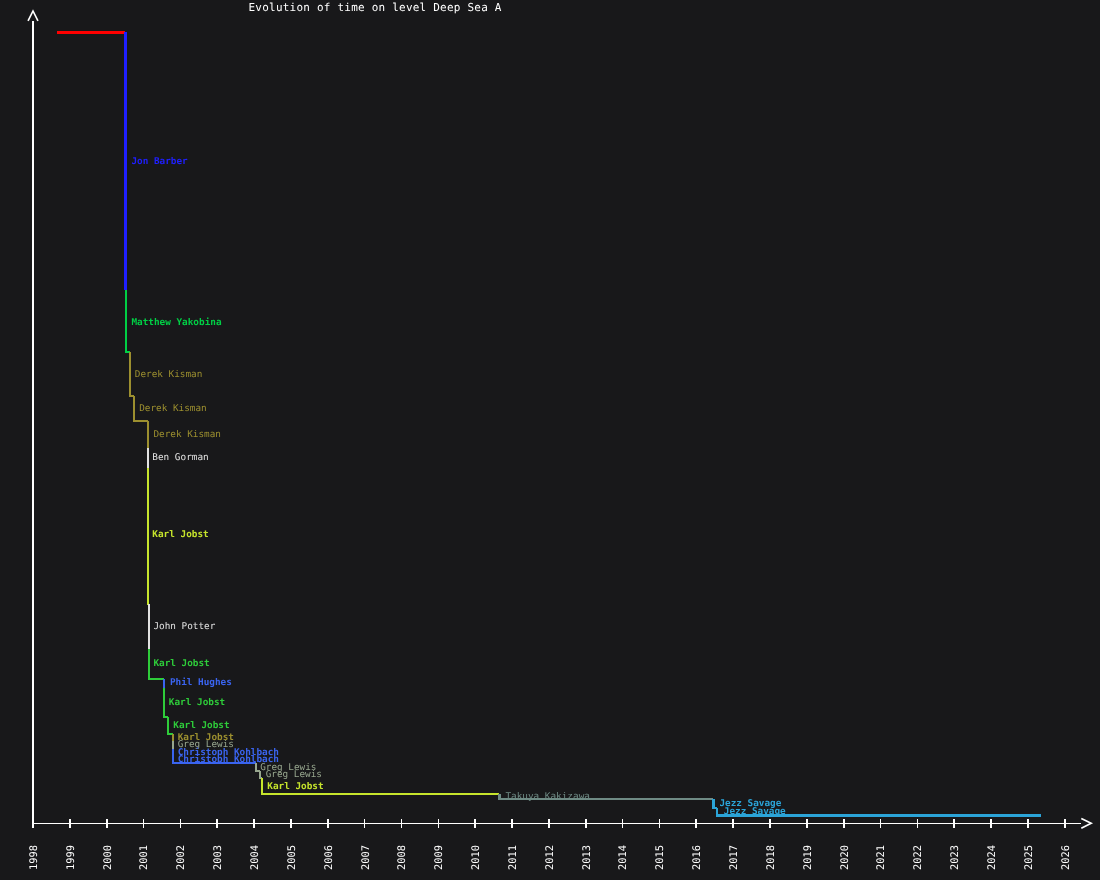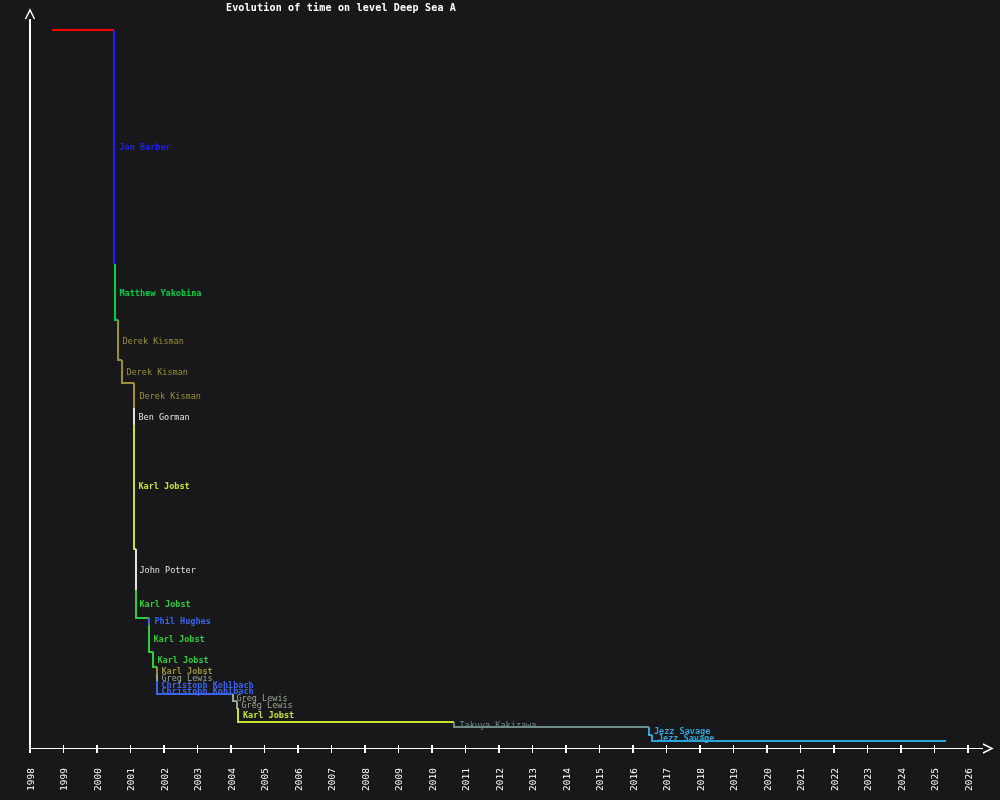--- a/index.html
+++ b/index.html
@@ -5,21 +5,21 @@
   html,body{margin:0;padding:0;}
   body{
     width:1000px;height:800px;
     background:#18181a;
     font-family:"DejaVu Sans Mono","Liberation Mono",monospace;
     overflow:hidden;position:relative;
   }
   .stage{position:absolute;inset:0;width:1000px;height:800px;}
   .chart-title{
     position:absolute;top:2px;left:341px;transform:translateX(-50%);
-    color:#ffffff;font-size:10px;letter-spacing:0.2px;white-space:nowrap;font-weight:bold;
+    color:#ffffff;font-size:10px;letter-spacing:0.2px;white-space:nowrap;
   }
   svg{position:absolute;left:0;top:0;}
   svg text{font-family:"DejaVu Sans Mono","Liberation Mono",monospace;}
 </style>
 </head>
 <body>
 
 <div class="stage">
   <div class="chart-title">Evolution of time on level Deep Sea A</div>
   <svg id="chart-svg" width="1000" height="800" viewBox="0 0 1000 800">

